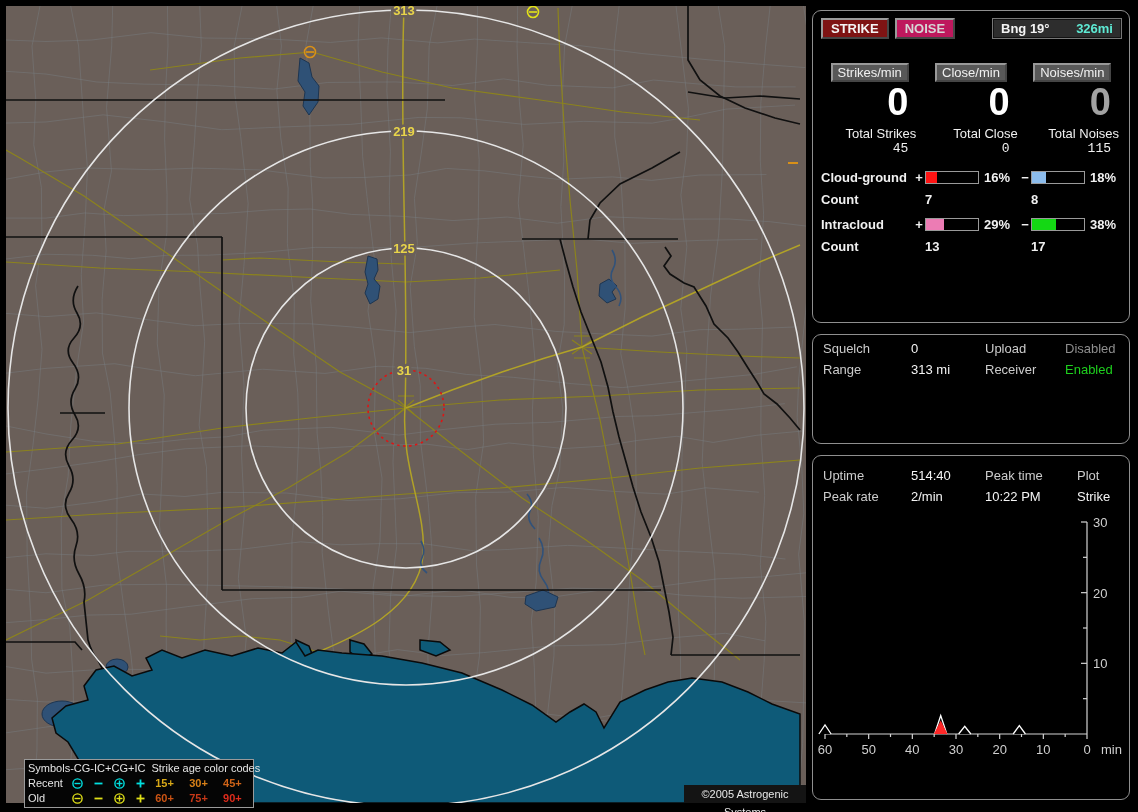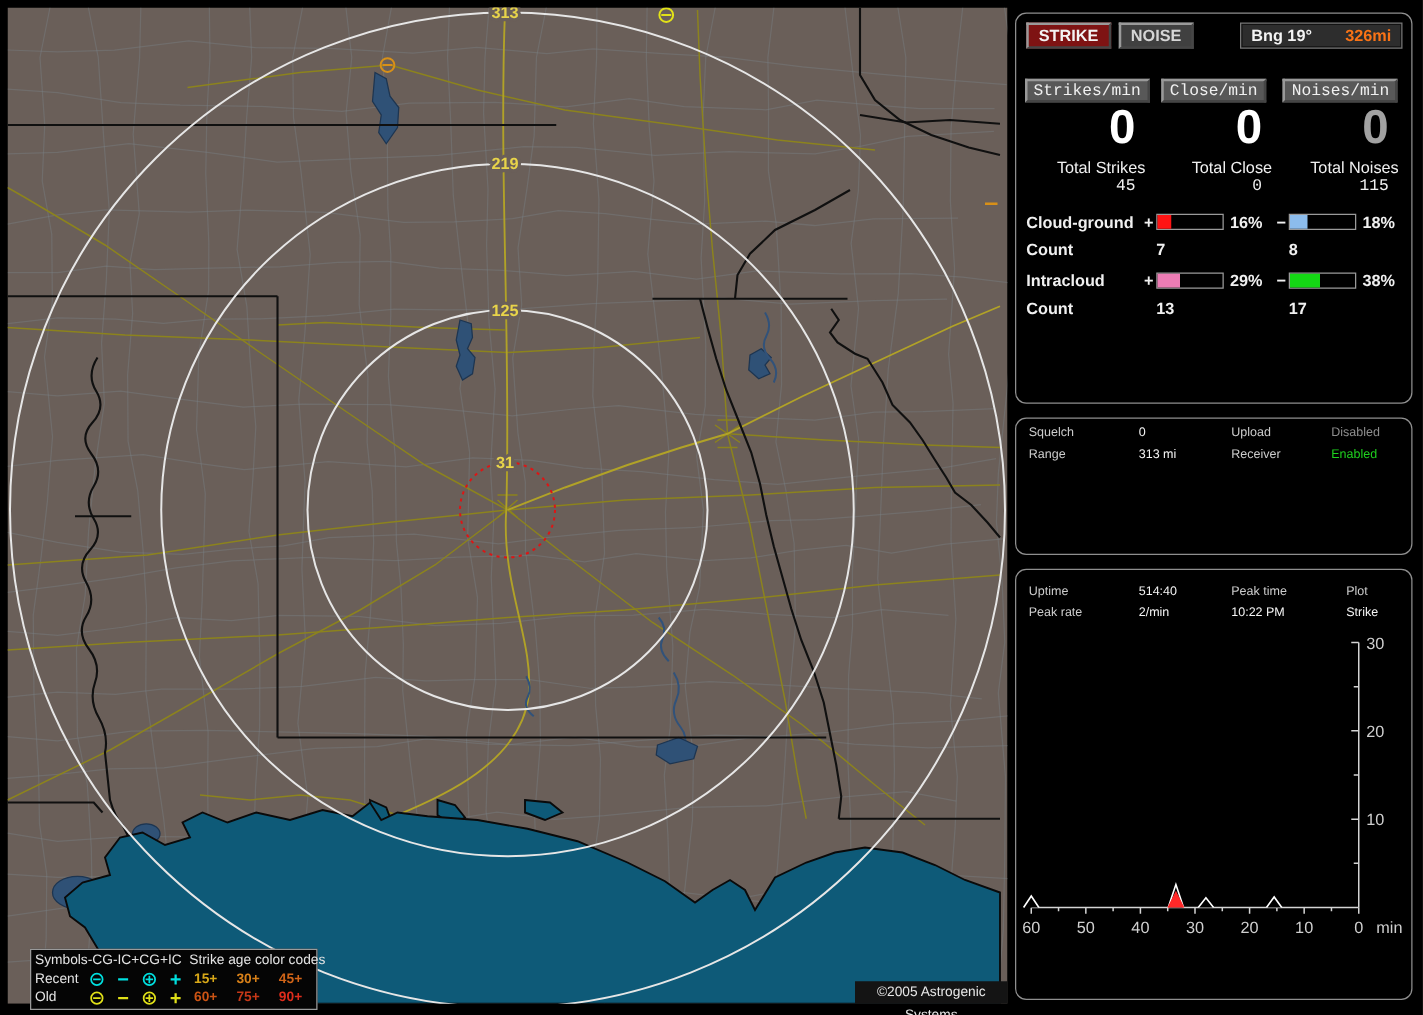--- a/index.html
+++ b/index.html
@@ -32,44 +32,44 @@
              color:#e8e8e8;font-size:11px;text-align:center;line-height:18px;}
   
   .gbox{position:absolute;left:812px;width:318px;background:#000;border:1px solid #8f8f8f;
         border-radius:9px;box-sizing:border-box;}
   #box1{top:10px;height:313px;}
   #box2{top:334px;height:110px;}
   #box3{top:455px;height:345px;}
   .hdr-row{display:flex;align-items:center;padding:7px 8px 0 8px;gap:6px;}
   .btn3d{font-size:13px;font-weight:bold;padding:1px 8px;border:2px outset #9a9a9a;cursor:default;}
   .strike-btn{background:#7e1313;color:#f4f4f4;}
-  .noise-btn{background:#404040;color:#d6d6d6;}
+  .noise-btn{background:#be185d;color:#d6d6d6;}
   .bng{margin-left:auto;background:#2d2d2d;border:1px solid #121212;outline:1px solid #777;
        padding:1px 7px;display:flex;justify-content:space-between;width:112px;font-weight:bold;font-size:13px;}
-  .bng .b{color:#f4f4f4;} .bng .d{color:#f97316;}
+  .bng .b{color:#f4f4f4;} .bng .d{color:#5eead4;}
   .counters{display:grid;grid-template-columns:1fr 1fr 1fr;margin-top:24px;padding:0 6px;}
   .ccol{display:flex;flex-direction:column;}
-  .cbtn{margin:0 auto;background:#585858;color:#f0f0f0;border:2px outset #999;font-size:13px;padding:0 5px;font-family:Liberation Mono, monospace;}
+  .cbtn{margin:0 auto;background:#585858;color:#f0f0f0;border:2px outset #999;font-size:13px;padding:0 5px;}
   .zero{font-size:38px;font-weight:bold;color:#fff;text-align:right;padding-right:12px;line-height:1.1;}
   .zero.dim{color:#a2a2a2;}
   .tlabel{color:#f0f0f0;font-size:13px;text-align:right;padding-right:4px;margin-top:2px;}
   .tval{color:#f0f0f0;font-size:13px;text-align:right;padding-right:12px;margin-top:0;font-family:Liberation Mono, monospace;}
   .dist{margin-top:14px;padding:0 8px;}
   .dist-title{color:#cfcfcf;font-size:13px;border-bottom:1px solid #8a8a8a;padding-bottom:3px;margin-bottom:9px;}
   .drow{display:grid;grid-template-columns:92px 12px 54px 40px 12px 54px 38px;align-items:center;margin-top:2px;}
   .crow{display:grid;grid-template-columns:92px 12px 54px 40px 12px 54px 38px;margin:7px 0 10px 0;}
   .dname{font-weight:bold;color:#f0f0f0;font-size:13px;}
   .sign{font-weight:bold;color:#f0f0f0;text-align:center;font-size:13px;}
   .bar{height:11px;border:1px solid #9a9a9a;background:#000;}
   .bar i{display:block;height:100%;}
   .pct{font-weight:bold;color:#f0f0f0;font-size:13px;padding-left:5px;}
   .cnt{font-weight:bold;color:#f0f0f0;font-size:13px;}
   .datetime{color:#1ee01e;font-size:20px;font-weight:bold;margin:4px 8px 0 8px;
             border-bottom:1px solid #9a9a9a;padding-bottom:5px;}
-  .srow{display:grid;grid-template-columns:88px 74px 80px auto;padding:0 10px;margin-top:6px;font-size:10px;}
+  .srow{display:grid;grid-template-columns:88px 74px 80px auto;padding:0 10px;margin-top:6px;font-size:13px;}
   .lab{color:#cccccc;} .val{color:#f4f4f4;}
   .state-off{color:#8e8e8e;} .state-on{color:#1ed01e;}
   #trend-svg{display:block;margin:8px 0 0 2px;}
   .axis{stroke:#d4d4d4;stroke-width:1.2;fill:none;}
   .ticklbl{font:13px "Liberation Sans",sans-serif;fill:#cfcfcf;}
 </style>
 </head>
 <body>
 
 <div id="app">

